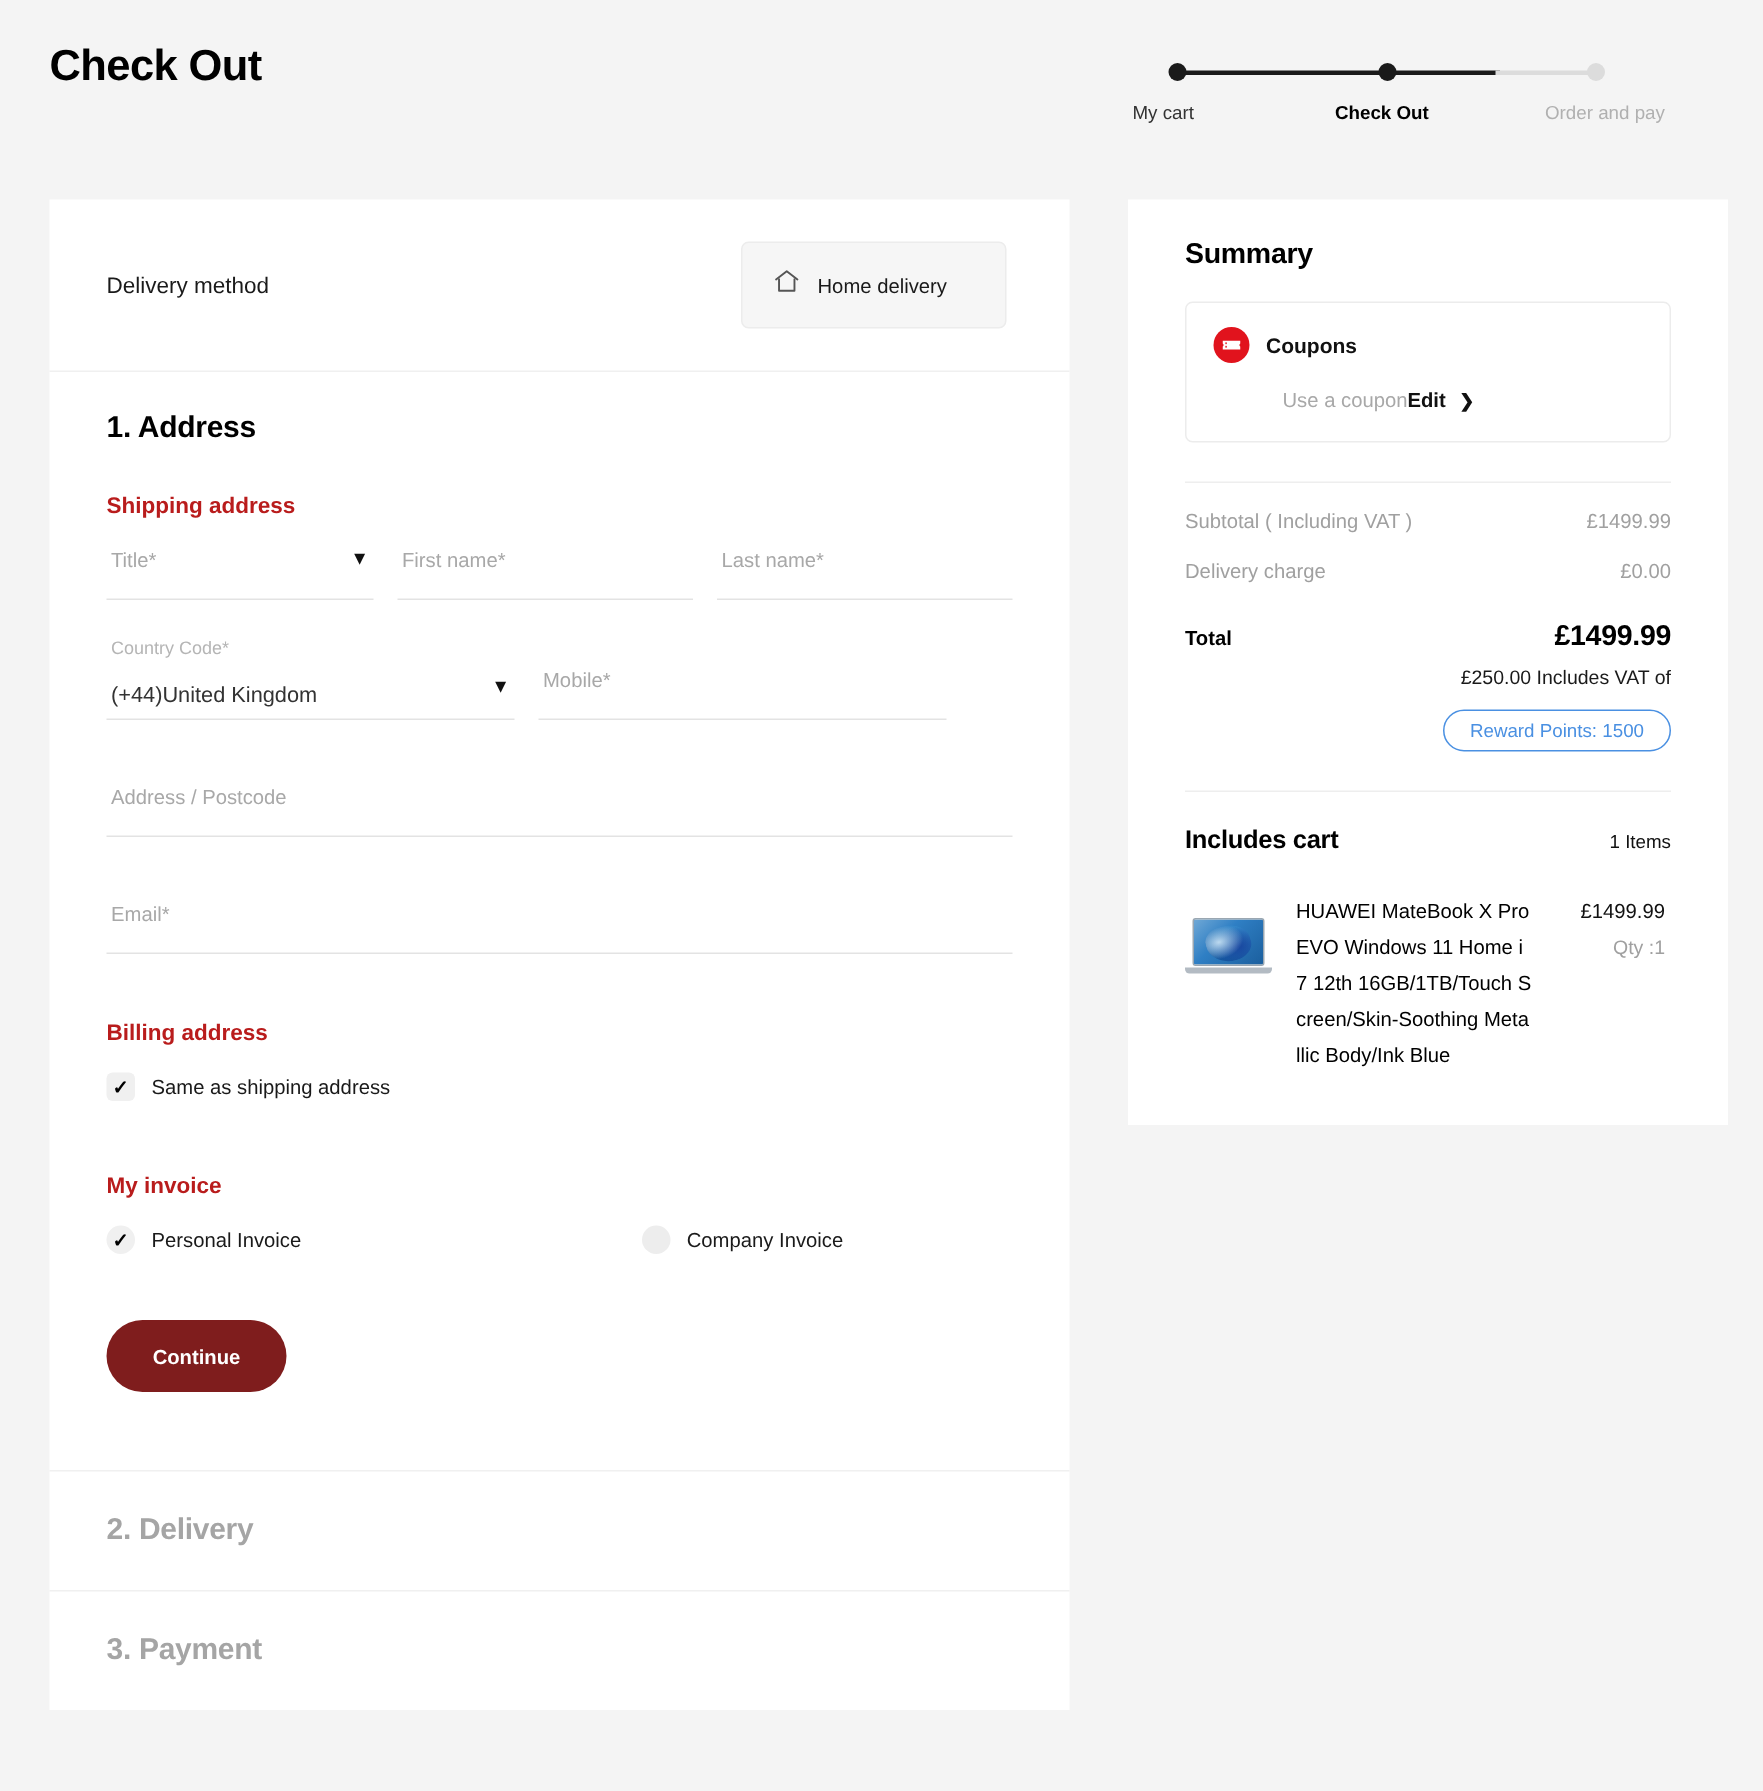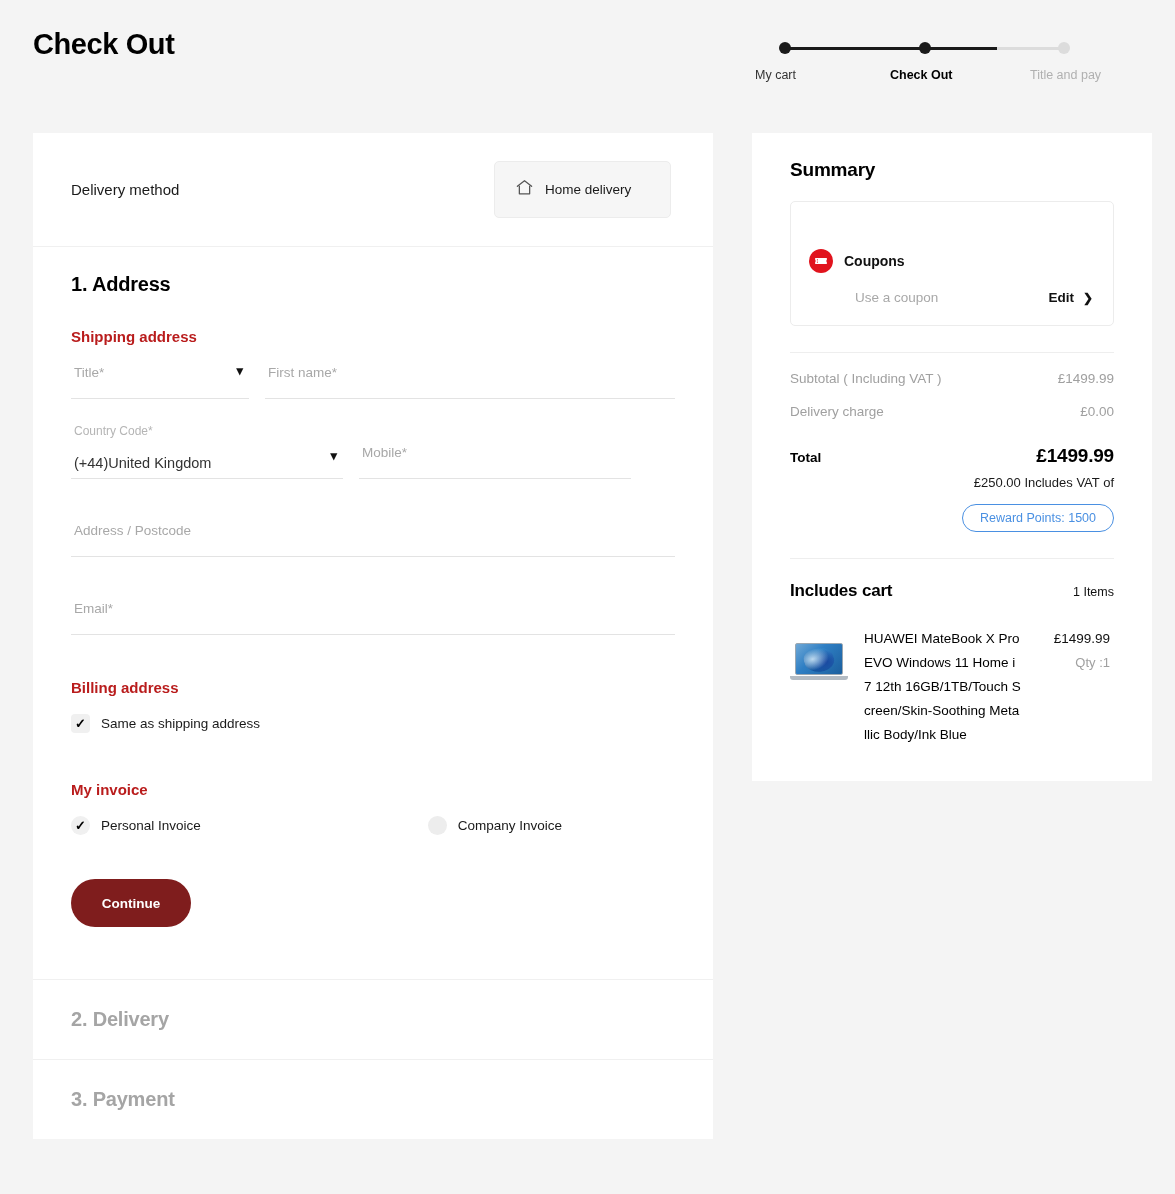--- a/index.html
+++ b/index.html
@@ -221,33 +221,33 @@
     color: #000;
     margin-bottom: 20px;
     letter-spacing: -0.2px;
   }
 
   .coupon-box {
     border: 1px solid #ececec;
     border-radius: 5px;
     padding: 16px 18px 20px 18px;
   }
-  .coupon-head { display: flex; align-items: center; gap: 11px; margin-top: 31px; }
+  .coupon-head { display: flex; align-items: center; gap: 11px; }
   .coupon-badge {
     width: 24px; height: 24px;
     border-radius: 50%;
     background: #e1131d;
     display: flex; align-items: center; justify-content: center;
     flex: none;
   }
   .coupon-title { font-size: 14px; font-weight: bold; color: #111; }
   .coupon-row {
     display: flex;
     align-items: center;
-    justify-content: space-between;
+    justify-content: flex-start;
     margin-top: 17px;
     padding: 0 2px 0 46px;
   }
   .coupon-hint { font-size: 13.5px; color: #a8a8a8; }
   .coupon-edit {
     display: flex; align-items: center; gap: 9px;
     font-size: 13.5px; font-weight: bold; color: #111;
     cursor: pointer;
   }
   .coupon-edit .chev-r { font-size: 12px; color: #111; }
@@ -353,21 +353,21 @@
   <div class="stepper-track">
     <div class="stepper-line done"></div>
     <div class="stepper-line todo"></div>
     <div class="stepper-dot d1"></div>
     <div class="stepper-dot d2"></div>
     <div class="stepper-dot d3"></div>
   </div>
   <div class="stepper-labels">
     <span class="stepper-label l1">My cart</span>
     <span class="stepper-label l2">Check Out</span>
-    <span class="stepper-label l3">Title and pay</span>
+    <span class="stepper-label l3">Order and pay</span>
   </div>
 </div>
 
 <div class="main-card">
 
   <div class="delivery-method-row">
     <span class="delivery-method-label">Delivery method</span>
     <div class="delivery-option">
       <span>
         <svg width="19" height="19" viewBox="0 0 24 24" fill="none" stroke="#555" stroke-width="1.6" stroke-linecap="round" stroke-linejoin="round">
@@ -386,20 +386,23 @@
     <div class="sub-heading">Shipping address</div>
 
     <div class="field-row">
       <div class="field w-title">
         <span class="placeholder">Title*</span>
         <span class="chev">▾</span>
       </div>
       <div class="field">
         <span class="placeholder">First name*</span>
       </div>
+      <div class="field">
+        <span class="placeholder">Last name*</span>
+      </div>
     </div>
 
     <div class="field-row row-gap-lg">
       <div class="field w-country">
         <span class="minilabel">Country Code*</span>
         <span class="value">(+44)United Kingdom</span>
         <span class="chev" style="top:22px">▾</span>
       </div>
       <div class="field w-mobile" style="align-self:flex-end">
         <span class="placeholder">Mobile*</span>

